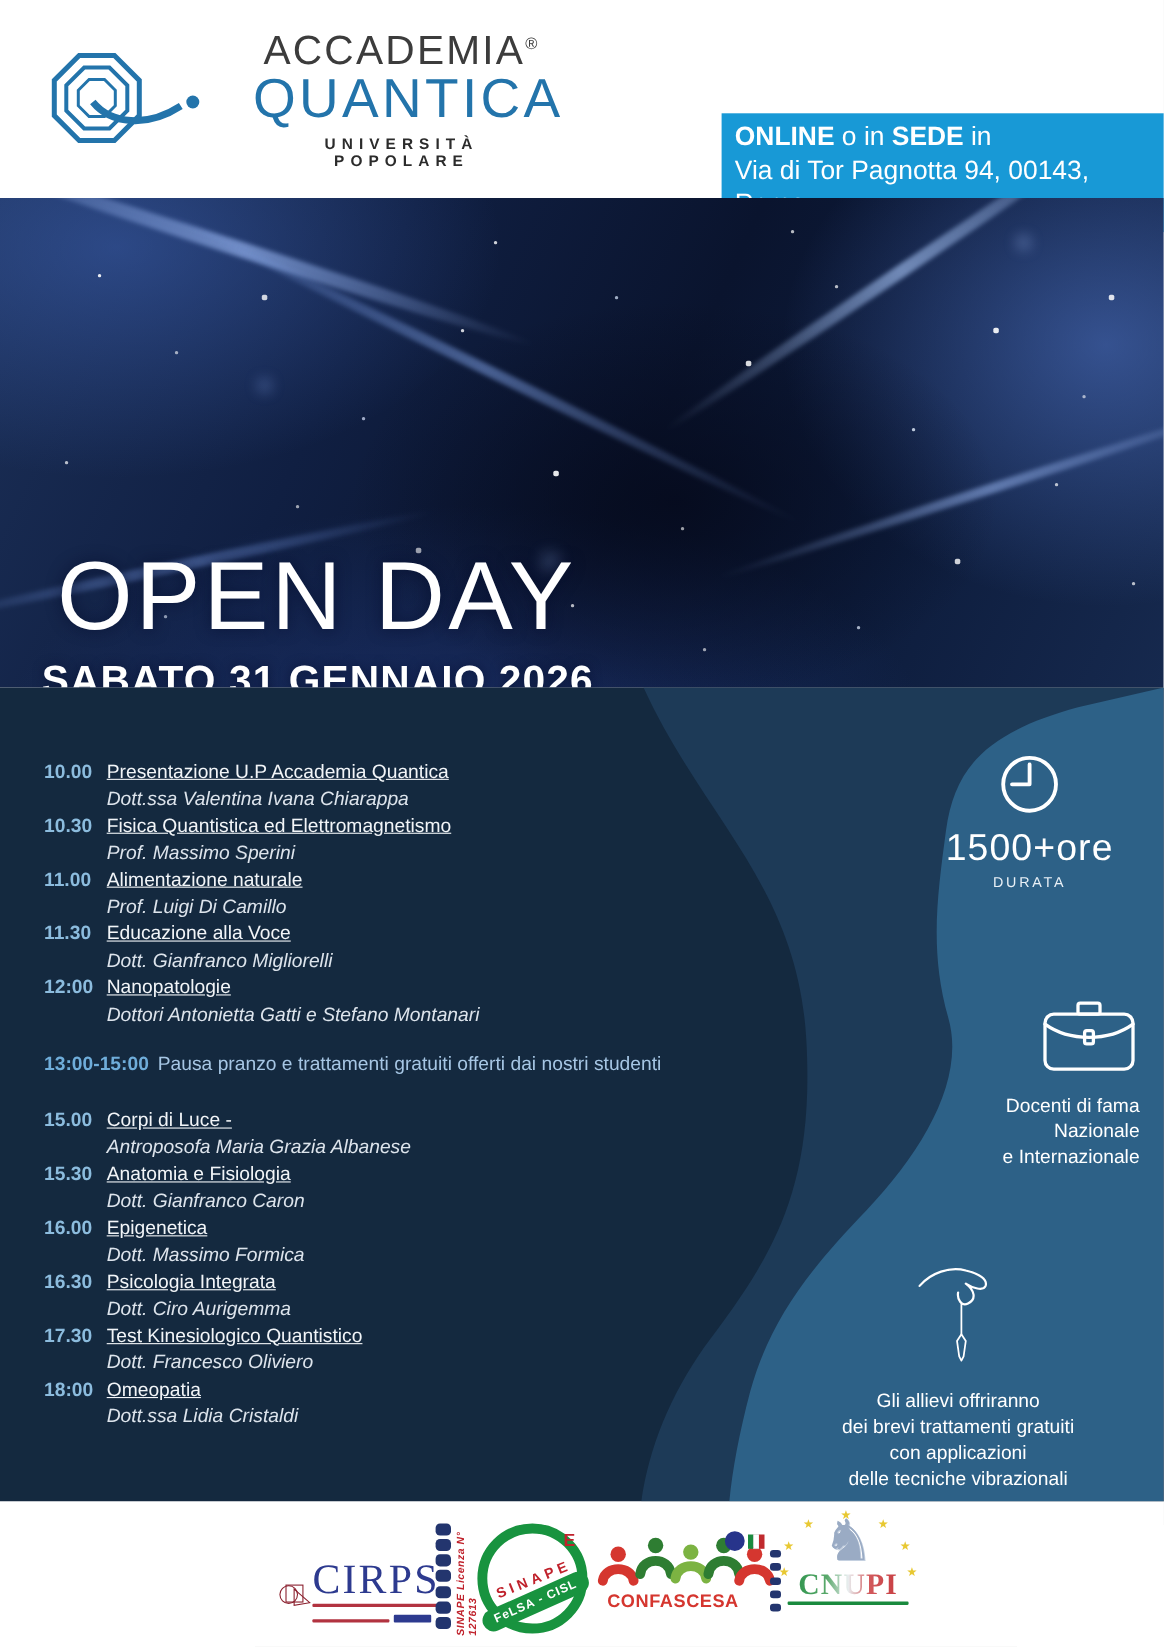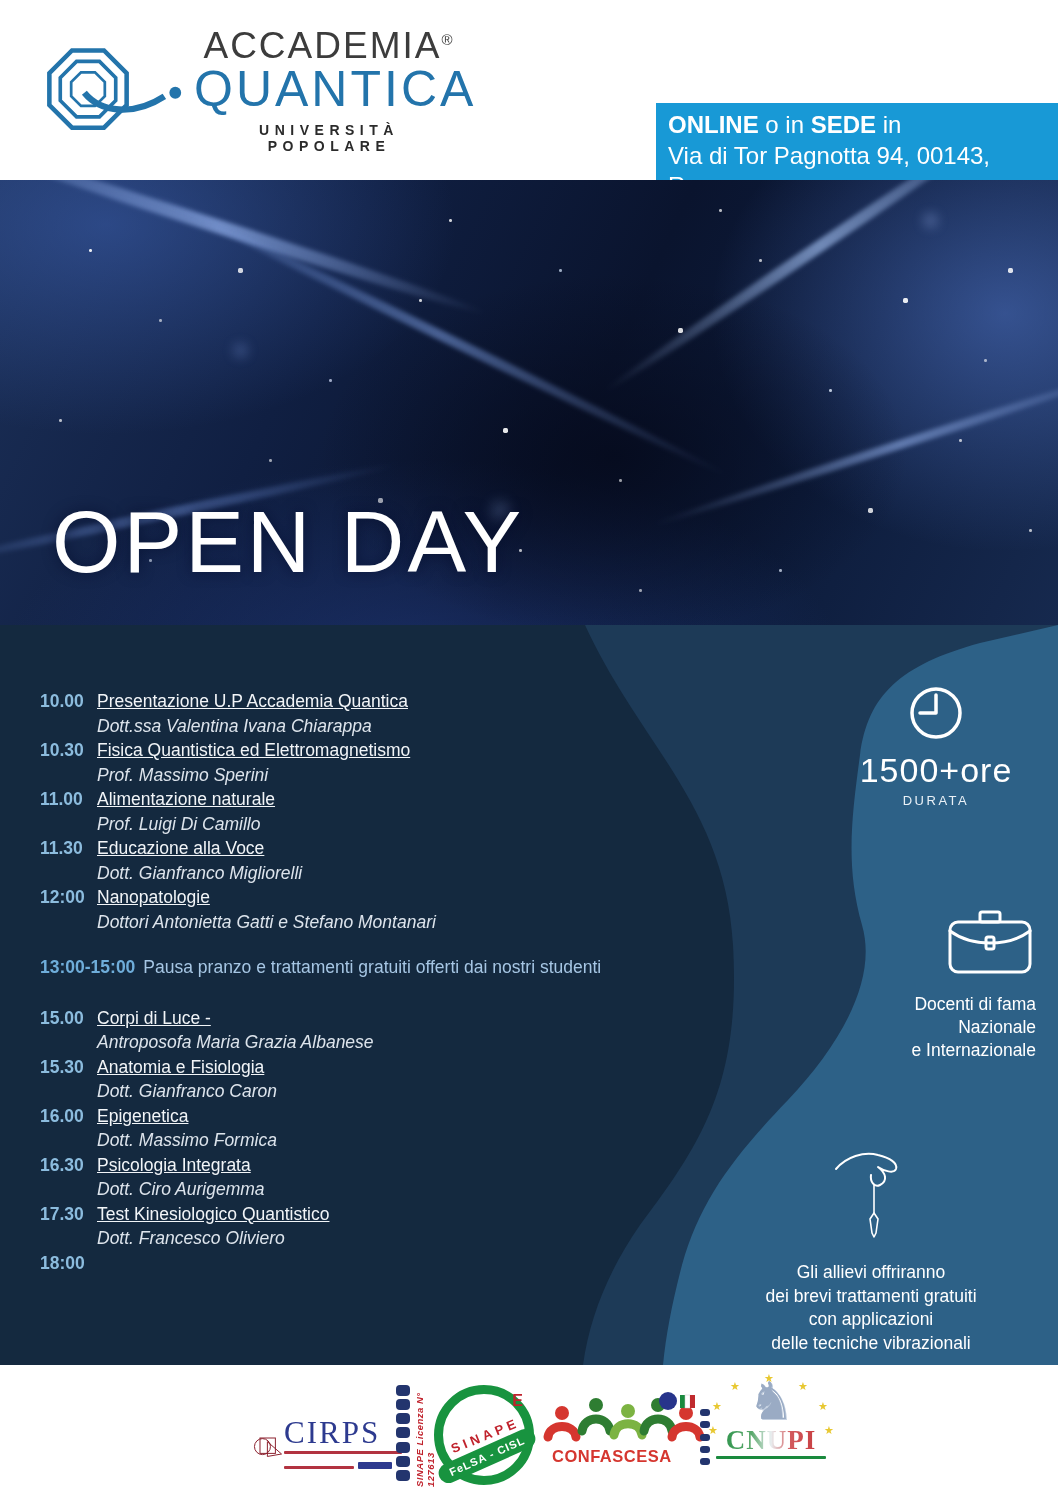--- a/index.html
+++ b/index.html
@@ -1,21 +1,21 @@
 <!DOCTYPE html>
 <html><head>
 <meta charset="utf-8">
 <style>
   html,body{margin:0;padding:0;background:#e8e8e8;}
   .page{position:relative;width:1058px;height:1497px;margin:0 auto;background:#ffffff;
         font-family:"Liberation Sans",sans-serif;overflow:hidden;}
 
   
   .header{position:absolute;left:0;top:0;width:1058px;height:180px;background:#ffffff;}
-  .brand{position:absolute;left:38px;top:26px;display:flex;align-items:center;}
+  .brand{position:absolute;left:38px;top:26px;display:flex;align-items:center;gap:36px;}
   .brand-mark{width:150px;height:128px;}
   .brand-text{margin-left:6px;width:270px;text-align:center;}
   .brand-l1{font-size:37px;font-weight:300;color:#3c3c3c;letter-spacing:2px;line-height:1;}
   .brand-reg{font-size:15px;vertical-align:super;color:#3c3c3c;}
   .brand-l2{font-size:50px;font-weight:300;color:#2374ab;letter-spacing:3px;line-height:1.02;}
   .brand-l3{font-size:14px;font-weight:700;color:#2b2b2b;letter-spacing:5.5px;margin-top:7px;}
   .anno{position:absolute;left:628px;top:62px;font-size:25px;color:#16263c;}
   .addr-box{position:absolute;left:620px;top:103px;width:412px;background:#1899d6;color:#ffffff;
             padding:7px 12px 9px 12px;font-size:24px;line-height:1.28;box-sizing:border-box;margin-left:36px;}
   .addr-box b{font-weight:700;}
@@ -82,21 +82,21 @@
   .f2 .lines{font-size:17.5px;line-height:23px;margin-top:14px;}
   .f3{left:756px;top:522px;width:230px;}
   .f3 .lines{font-size:17.5px;line-height:23.5px;margin-top:10px;}
   .icon-line{stroke:#ffffff;fill:none;stroke-linecap:round;stroke-linejoin:round;}
 
   
   .footer{position:absolute;left:0;top:1365px;width:1058px;height:132px;background:#ffffff;}
   .lg{position:absolute;}
   
   .cirps{left:252px;top:52px;width:150px;display:flex;align-items:center;}
-  .cirps-word{font-family:"Liberation Serif",serif;font-size:31px;color:#2d3a8f;letter-spacing:2px;line-height:1;}
+  .cirps-word{font-family:"Liberation Serif",serif;font-size:38px;color:#2d3a8f;letter-spacing:2px;line-height:1;}
   .cirps-sub{height:3px;background:#b23340;margin-top:3px;border-radius:1px;}
   .cirps-chip{display:inline-block;width:34px;height:7px;background:#2d3a8f;border-radius:1px;vertical-align:middle;}
   
   .sinape{left:396px;top:18px;width:150px;height:104px;}
   .sin-mark{position:absolute;left:0;top:2px;width:16px;height:96px;display:flex;flex-direction:column;justify-content:space-between;}
   .sin-mark span{display:block;width:14px;height:11px;background:#23356e;border-radius:4px;}
   .sin-lic{position:absolute;left:18px;top:0px;height:104px;writing-mode:vertical-rl;transform:rotate(180deg);
            font-size:9.5px;font-style:italic;font-weight:700;color:#c0222c;letter-spacing:.5px;}
   .sin-ring{position:absolute;left:38px;top:2px;width:82px;height:82px;border:9px solid #18933f;border-radius:50%;background:#ffffff;}
   .sin-arc{position:absolute;left:6px;top:34px;font-size:13px;font-weight:700;color:#c0222c;
@@ -148,20 +148,21 @@
   </div>
 
   <div class="hero">
     <div class="streak s1"></div>
     <div class="streak s2"></div>
     <div class="streak s3"></div>
     <div class="streak s4"></div>
     <div class="streak s5"></div>
     <div class="sparkles"></div>
     <div class="hero-title">OPEN DAY</div>
+    <div class="hero-date">SABATO 31 GENNAIO 2026</div>
 
   </div>
 
   <div class="main">
     <svg class="curves" width="1058" height="740" viewBox="0 0 1058 740" preserveAspectRatio="none">
       <path fill="#1d3a57" d="M585,0 C640,120 725,180 733,320 C741,460 700,520 640,600 C610,643 590,690 583,740 L1058,740 L1058,0 Z"></path>
       <path fill="#2d6187" d="M1058,0 L980,18 C900,40 868,70 860,130 C852,190 845,240 862,300 C878,355 840,420 788,475 C735,530 700,575 682,640 C672,678 666,710 663,740 L1058,740 Z"></path>
     </svg>
 
     <div class="schedule">
@@ -236,20 +237,24 @@
         </div>
       <div class="item">
           <div class="time">17.30</div>
           <div>
             <div class="topic">Test Kinesiologico Quantistico</div>
             <div class="speaker">Dott. Francesco Oliviero</div>
           </div>
         </div>
       <div class="item">
           <div class="time">18:00</div>
+          <div>
+            <div class="topic">Omeopatia</div>
+            <div class="speaker">Dott.ssa Lidia Cristaldi</div>
+          </div>
         </div>
     </div>
 
     <div class="side f1">
       <svg width="56" height="56" viewBox="0 0 56 56">
         <circle class="icon-line" cx="28" cy="28" r="24" stroke-width="3.5"></circle>
         <path class="icon-line" d="M28,10 L28,28 L12,28" stroke-width="3.5"></path>
       </svg>
       <div class="big">1500+ore</div>
       <div class="small">DURATA</div>

